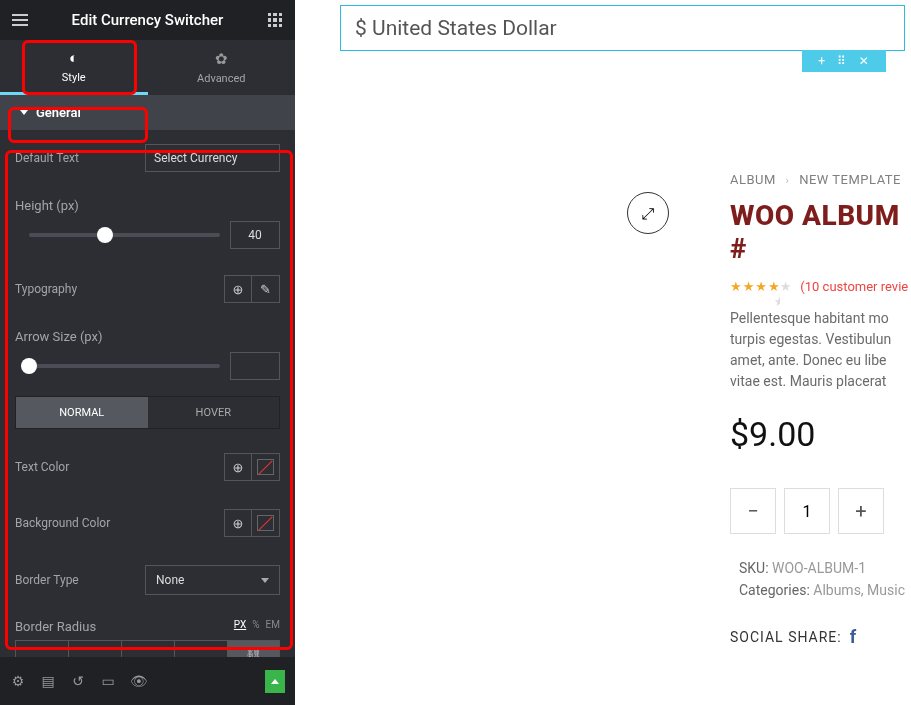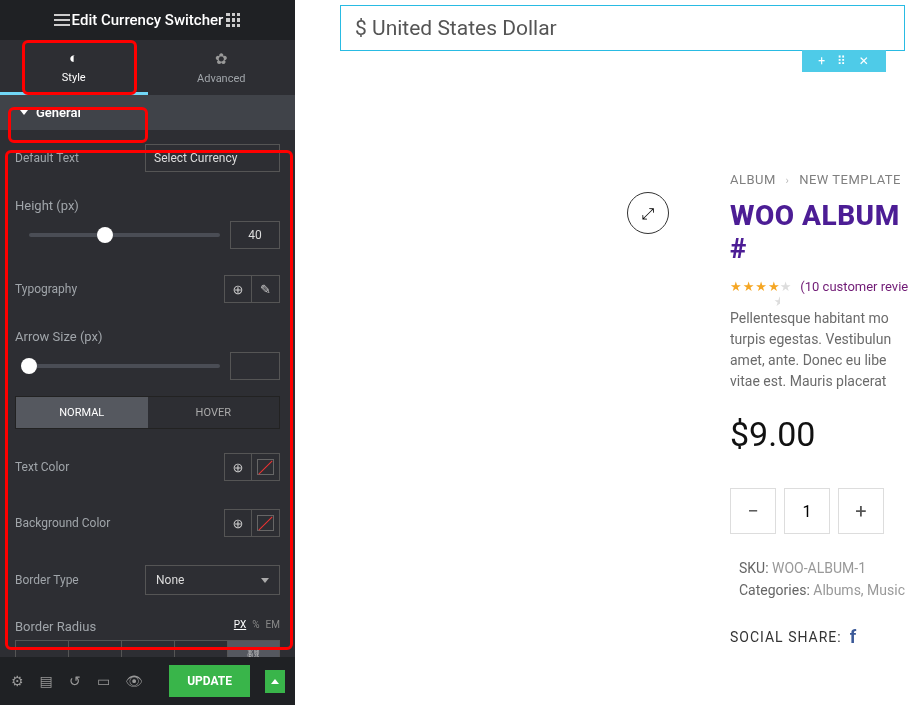--- a/index.html
+++ b/index.html
@@ -1,21 +1,21 @@
 <!DOCTYPE html>
 <html><head>
 <meta charset="utf-8">
 <style>
   * { box-sizing: border-box; margin: 0; padding: 0; font-family: -apple-system, BlinkMacSystemFont, "Segoe UI", Roboto, Arial, sans-serif; }
   html, body { width: 911px; height: 705px; overflow: hidden; background: #fff; }
   .app { display: flex; width: 100%; height: 100%; position: relative; }
 
   
   .panel { width: 295px; height: 100%; background: #2d2e33; color: #a0a5aa; display: flex; flex-direction: column; font-size: 13px; }
-  .panel-header { height: 40px; background: #1f2124; display: flex; align-items: center; justify-content: center; padding: 0 10px; color: #fff; }
+  .panel-header { height: 40px; background: #1f2124; display: flex; align-items: center; justify-content: space-between; padding: 0 10px; color: #fff; }
   .panel-header .burger, .panel-header .dots { width: 20px; height: 20px; display: flex; align-items: center; justify-content: center; cursor: pointer; }
   .burger-lines { width: 16px; height: 12px; display: flex; flex-direction: column; justify-content: space-between; }
   .burger-lines span { display: block; height: 2px; background: #ccc; }
   .dots-grid { width: 14px; height: 14px; display: grid; grid-template-columns: repeat(3,1fr); grid-template-rows: repeat(3,1fr); gap: 2px; }
   .dots-grid span { background: #ccc; }
   .panel-title { font-size: 15px; font-weight: 500; }
 
   .tabs { display: flex; height: 55px; background: #2d2e33;}
   .tab { flex: 1; display: flex; flex-direction: column; align-items: center; justify-content: center; gap: 4px; color: #a0a5aa; cursor: pointer; font-size: 11px; }
   .tab.active { color: #fff; border-bottom: 3px solid #71d7f7; }
@@ -72,25 +72,25 @@
 
   
   .preview { flex:1; position:relative; background:#fff; padding:5px 0 0 45px; overflow:hidden;}
   .currency-box { border:1px solid #29bbe3; padding:10px 14px; font-size:21px; color:#555; width:565px; cursor:pointer;}
   .widget-handle { width:84px; height:22px; background:#4ecbe8; margin: -1px auto 0 auto; display:flex; align-items:center; justify-content:center; gap:12px; color:#fff; font-size:13px; position:relative; left: 218px;}
   .widget-handle .h-plus, .widget-handle .h-grip, .widget-handle .h-close { cursor:pointer; font-size:12px;}
   .h-grip { letter-spacing:1px; }
 
   .crumbs { margin-top:100px; margin-left:390px; font-size:13px; color:#7f7f7f; letter-spacing:0.5px;}
   .crumbs .sep { margin:0 6px; color:#bbb; font-size:11px;}
-  .prod-title { margin-left:390px; margin-top:12px; font-size:28px; font-weight:800; color:#4c1d95; letter-spacing:0.5px;}
+  .prod-title { margin-left:390px; margin-top:12px; font-size:28px; font-weight:800; color:#7f1d1d; letter-spacing:0.5px;}
   .stars-row { margin-left:390px; margin-top:14px; display:flex; align-items:center; gap:8px; font-size:13px;}
   .stars { color:#f5a623; letter-spacing:1px;}
   .stars .g { color:#ddd; }
-  .reviews { color:#701a75;}
+  .reviews { color:#ef4444;}
   .desc { margin-left:390px; margin-top:14px; font-size:14px; color:#6b6b6b; line-height:1.5; max-width:180px;}
   .price { margin-left:390px; margin-top:22px; font-size:34px; font-weight:400; color:#111;}
   .qty-row { margin-left:390px; margin-top:34px; display:flex; gap:8px; align-items:stretch; height:46px;}
   .qty-btn { width:46px; display:flex; align-items:center; justify-content:center; border:1px solid #ddd; font-size:20px; color:#555; cursor:pointer;}
   .qty-val { width:46px; display:flex; align-items:center; justify-content:center; border:1px solid #ddd; font-size:16px;}
   .meta { margin-left:390px; margin-top:26px; font-size:14px; color:#555;}
   .meta .k { color:#666;margin-left:9px; }
   .meta .v { color:#999;}
   .meta .ln { margin-top:6px;}
   .social { margin-left:390px; margin-top:28px; display:flex; align-items:center; gap:8px; font-size:14px;}
@@ -228,21 +228,20 @@
 
     </div>
 
     <div class="panel-footer">
       <span class="ficon">⚙</span>
       <span class="ficon">▤</span>
       <span class="ficon">↺</span>
       <span class="ficon">▭</span>
       <span class="ficon">👁</span>
       <span class="spacerf"></span>
-      <div class="update-btn">UPDATE</div>
       <div class="update-more">
           <span class="up"></span>
         </div>
     </div>
   </div>
 
   <div class="collapse-tab">◀</div>
 
   <div class="highlight-red hl-style"></div>
   <div class="highlight-red hl-general"></div>

